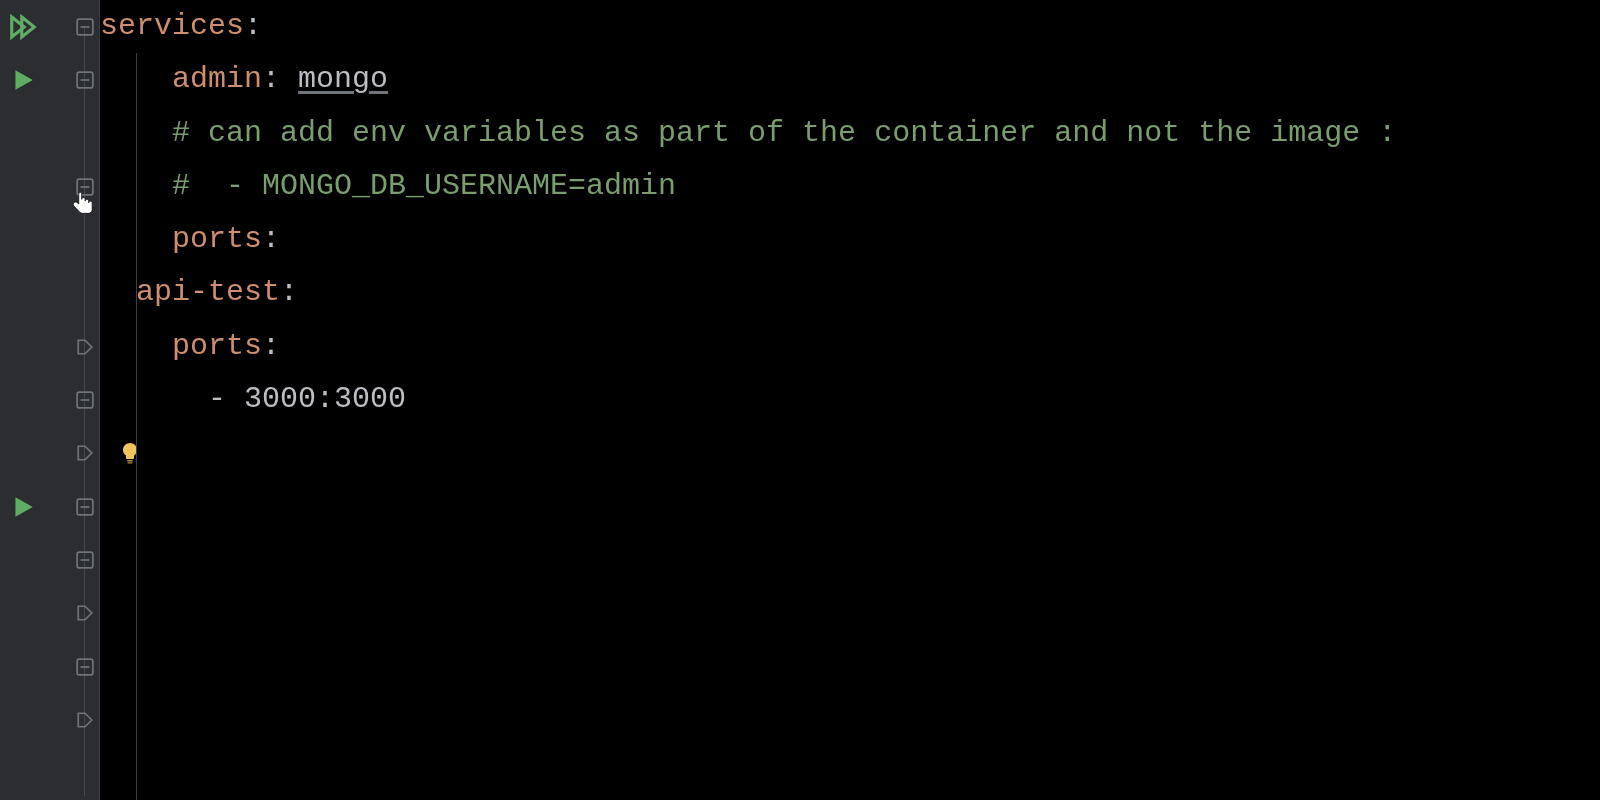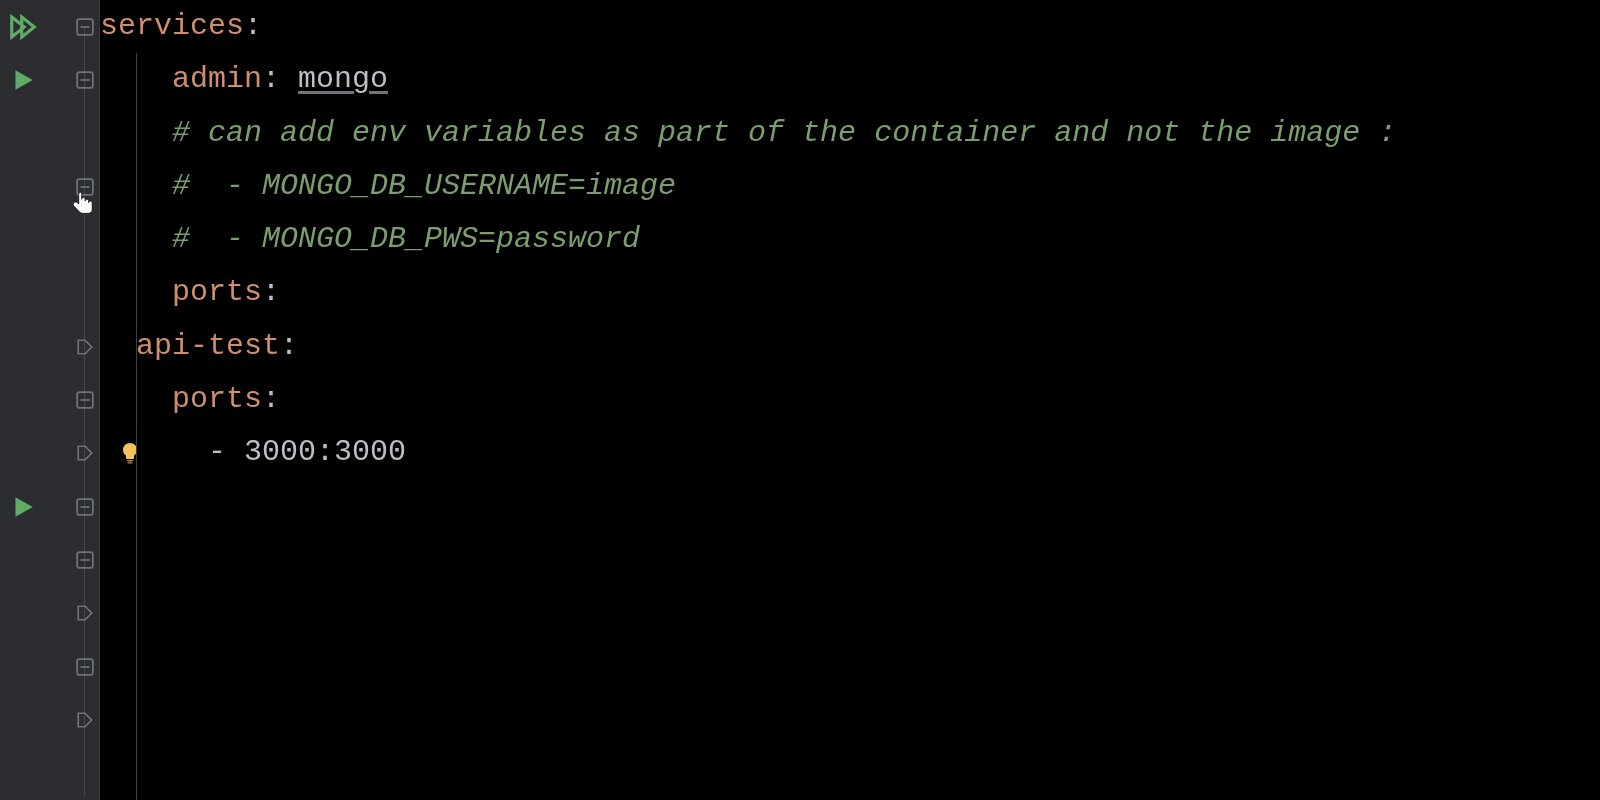--- a/index.html
+++ b/index.html
@@ -42,21 +42,21 @@
     position: relative;
     padding-left: 0px;
   }
   .line.current {
     background: #323438;
   }
   .key { color: #cf8e6d; }
   .colon { color: #bcbec4; }
   .value { color: #bcbec4; }
   .value-underline { text-decoration: underline; text-decoration-color: #6f737a; text-underline-offset: 4px;}
-  .comment { color: #7a9e6d; font-style: italic; }
+  .comment { color: #7a9e6d; }
   .dash { color: #bcbec4; }
 
   .run-icon {
     position: absolute;
     left: 10px;
     width: 26px;
     height: 26px;
     color: #5fad65;
   }
   .run-all-icon {
@@ -215,23 +215,22 @@
     <div class="indent-guide" style="left:36px; top:53px; height:747px;"></div>
 
     <div class="line"><span class="key">services</span><span class="colon">:</span></div>
 
 
     <div class="line">    <span class="key">admin</span><span class="colon">: </span><span class="value value-underline">mongo</span></div>
 
     <div class="line">    <span class="comment"># can add env variables as part of the container and not the image :</span></div>
 
 
-    <div class="line">    <span class="comment">#  - MONGO_DB_USERNAME=image</span></div>
-
-    <div class="line">    <span class="comment">#  - MONGO_DB_PWS=password</span></div>
+    <div class="line">    <span class="comment">#  - MONGO_DB_USERNAME=admin</span></div>
+
 
     <div class="line">    <span class="key">ports</span><span class="colon">:</span></div>
 
 
     <div class="line">  <span class="key">api-test</span><span class="colon">:</span></div>
 
 
 
     <div class="line">    <span class="key">ports</span><span class="colon">:</span></div>
 

